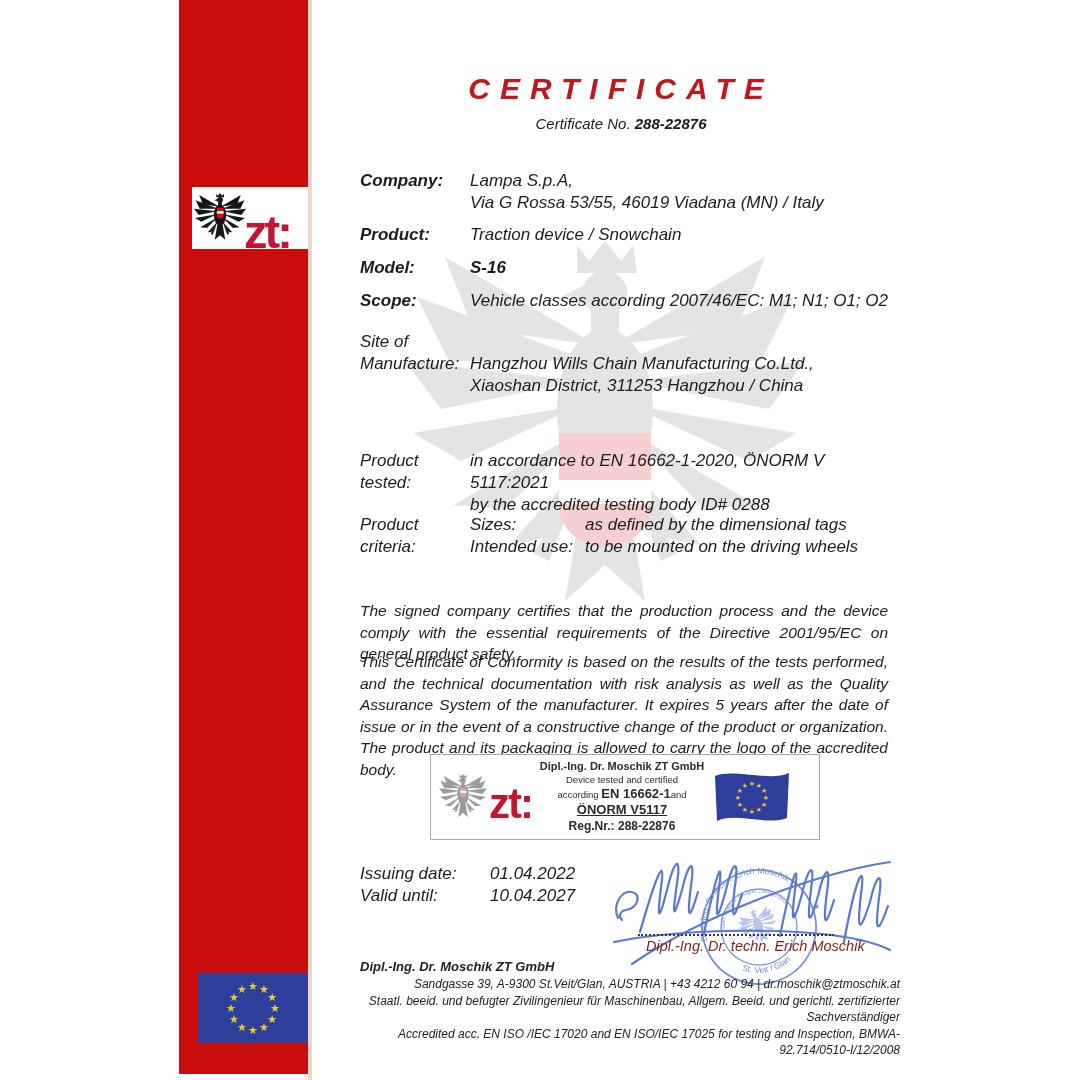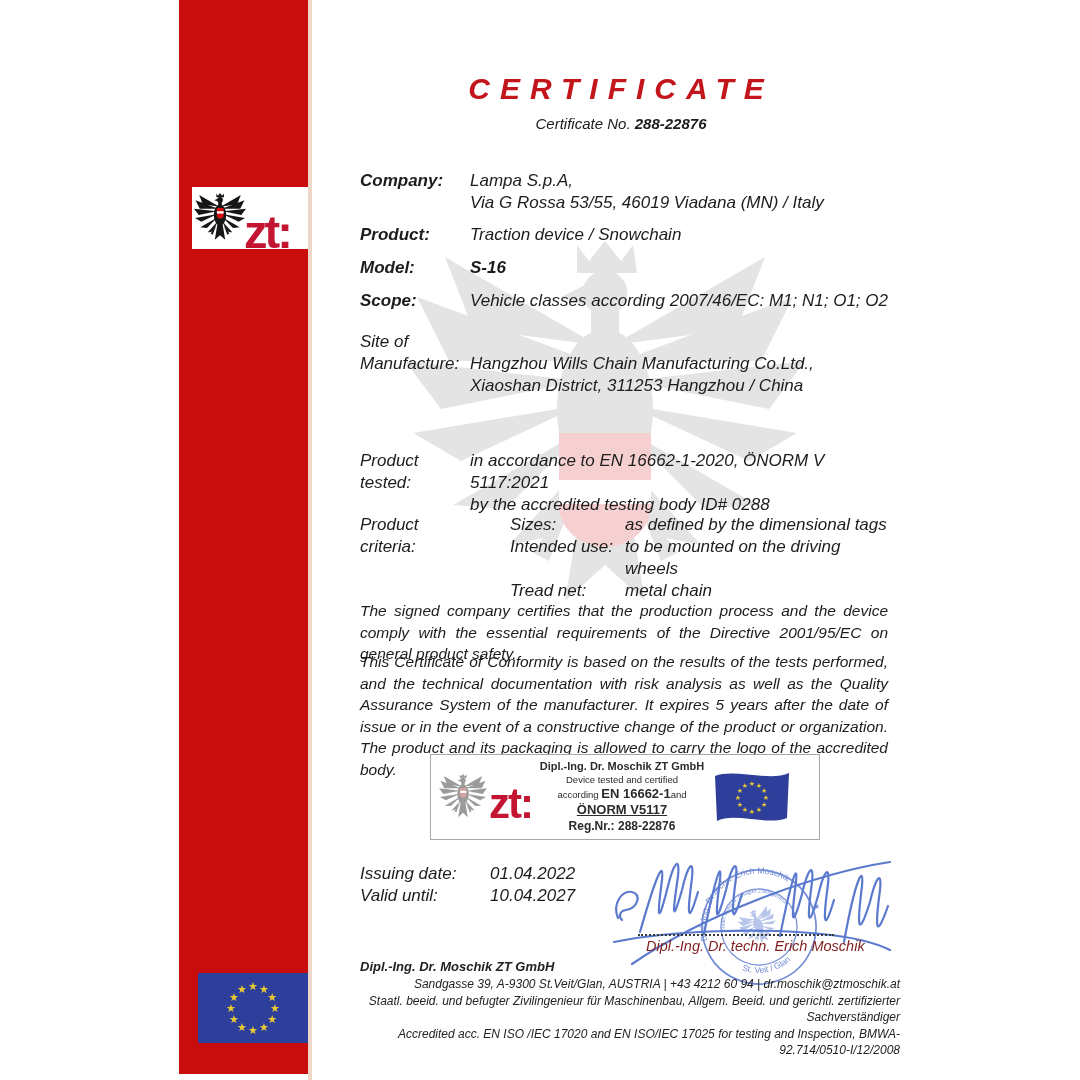--- a/index.html
+++ b/index.html
@@ -25,21 +25,21 @@
   .certno{left:356px;top:115px;width:530px;text-align:center;font-style:italic;font-size:15px;z-index:2;}
   .certno b{font-style:italic;}
 
   
   .row{position:absolute;left:360px;width:530px;display:flex;font-style:italic;font-size:17px;line-height:22px;z-index:2;}
   .lbl{width:110px;flex-shrink:0;}
   .lbl.bold{font-weight:bold;}
   .val{flex:1;}
   .val.bold{font-weight:bold;}
   .crit-row{display:flex;}
-  .crit-name{width:115px;flex-shrink:0;margin-left:40px;}
+  .crit-name{width:115px;flex-shrink:0;}
 
   .para{position:absolute;left:360px;width:528px;font-style:italic;font-size:15.5px;line-height:21.5px;
         text-align:justify;z-index:2;}
 
   
   .badge{left:430px;top:754px;width:388px;height:84px;background:#fff;border:1px solid #a8a8a8;
          display:flex;align-items:center;z-index:3;}
   .badge .eagle-sm{margin-left:8px;}
   .badge .zt-mid{font-weight:bold;font-size:42px;line-height:.72;color:#c31432;letter-spacing:-2px;margin:14px 6px 0 2px;}
   .badge-text{width:168px;text-align:center;line-height:1.25;color:#2b2b2b;}
@@ -170,24 +170,20 @@
   <div class="lbl">Product criteria:</div>
   <div class="val">
     <div class="crit-row">
       <div class="crit-name">Sizes:</div>
       <div>as defined by the dimensional tags</div>
     </div>
     <div class="crit-row">
       <div class="crit-name">Intended use:</div>
       <div>to be mounted on the driving wheels</div>
     </div>
-    <div class="crit-row">
-      <div class="crit-name">Tread net:</div>
-      <div>metal chain</div>
-    </div>
   </div>
 </div>
 
 <div class="para" style="top:600px">The signed company certifies that the production process and the device comply with the essential requirements of the Directive 2001/95/EC on general product safety.</div>
 <div class="para" style="top:651px">This Certificate of Conformity is based on the results of the tests performed, and the technical documentation with risk analysis as well as the Quality Assurance System of the manufacturer. It expires 5 years after the date of issue or in the event of a constructive change of the product or organization. The product and its packaging is allowed to carry the logo of the accredited body.</div>
 
 <div class="abs badge">
   <svg class="eagle-sm" width="48" height="52" viewBox="0 0 100 100">
     <use href="#eagleSym" fill="#9b9b9b"></use>
     <path d="M44,31 h13 v14 a6.5,6 0 0 1 -13,0 z" fill="#d9a0a0"></path>

